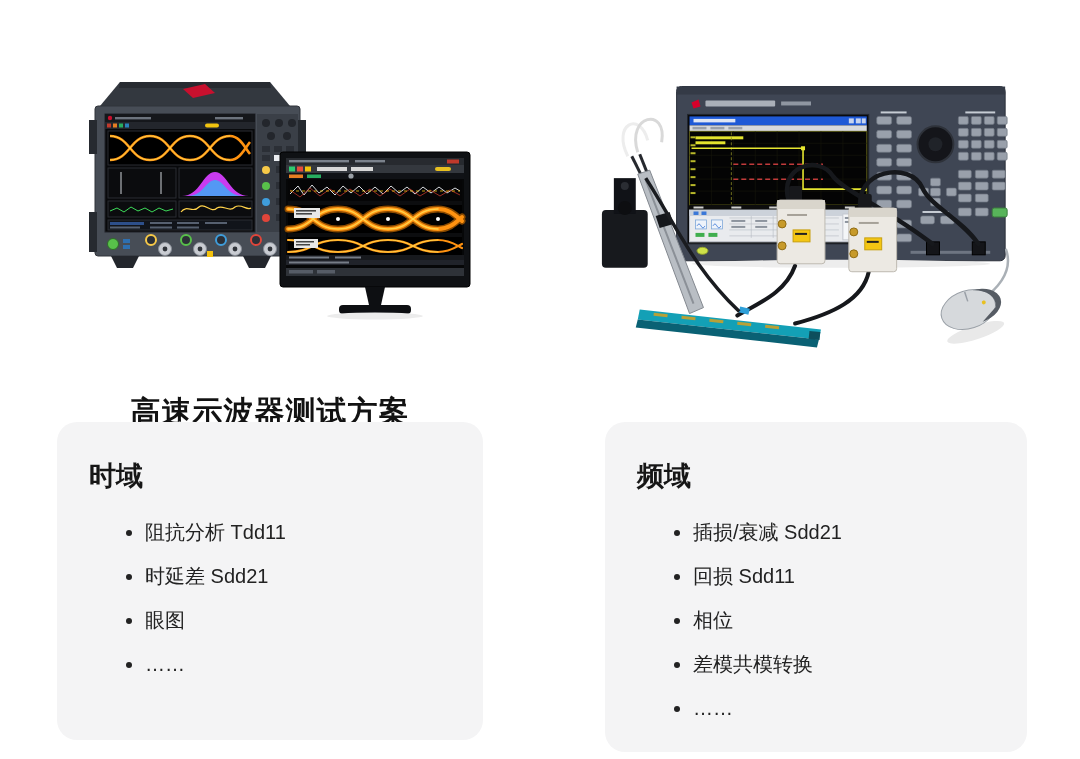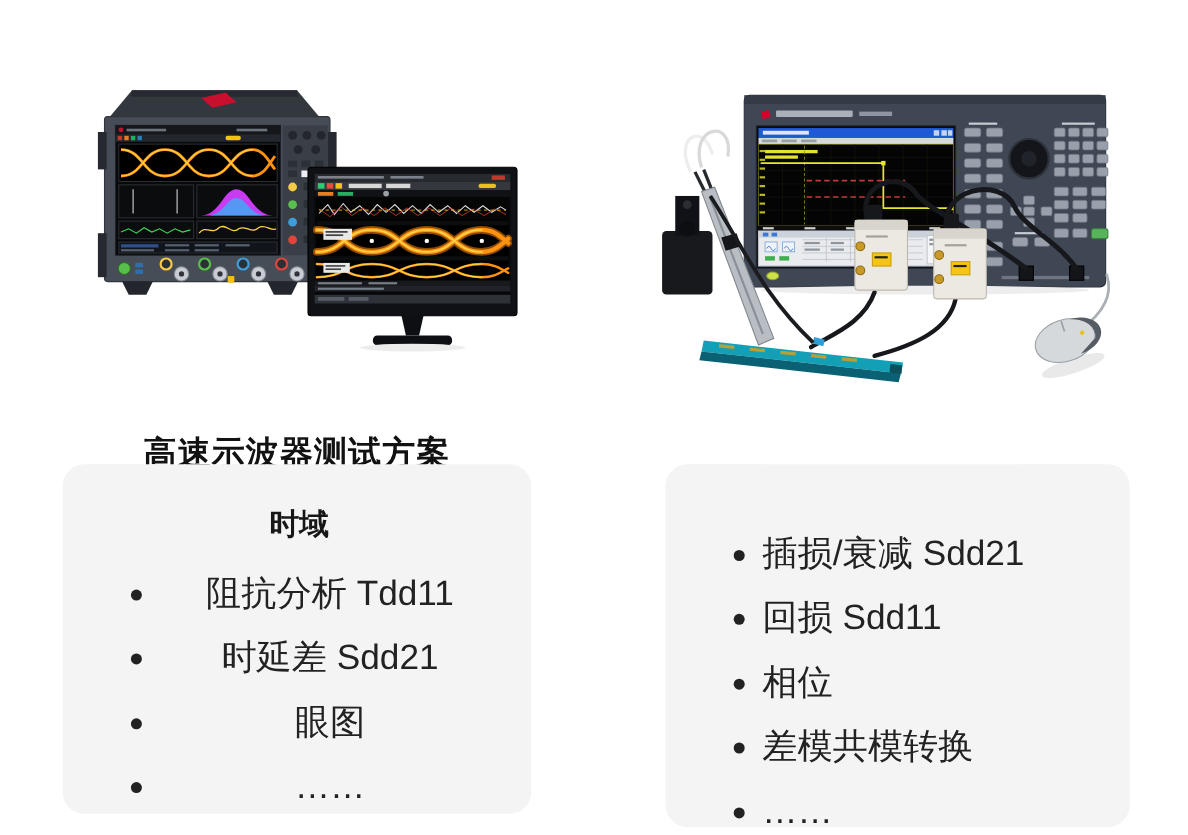--- a/index.html
+++ b/index.html
@@ -11,25 +11,25 @@
   .col-title{
     position:absolute;text-align:center;font-size:30px;font-weight:700;color:#121212;
     letter-spacing:1px;
   }
   .title-left{left:57px;top:327px;width:426px;}
   .title-right{left:605px;top:327px;width:422px;}
   .card{
     position:absolute;background:#f4f4f5;border-radius:20px;box-sizing:border-box;
     padding:36px 28px 0 32px;
   }
-  .card-left{left:57px;top:382px;width:426px;height:318px;text-align:center;}
+  .card-left{left:57px;top:382px;width:426px;height:318px;}
   .card-right{left:605px;top:382px;width:422px;height:330px;}
   .card h3{margin:0;font-size:27px;font-weight:700;color:#161616;}
   .card ul{margin:26px 0 0 0;padding:0 0 0 56px;list-style:disc outside;}
-  .card li{font-size:32px;line-height:1.2;margin-bottom:20px;color:#222;}
+  .card li{font-size:20px;line-height:1.2;margin-bottom:20px;color:#222;}
   svg{display:block;}
 </style>
 </head>
 <body>
 
 <div class="stage">
 
   <div class="figure" style="left:55px;top:22px;width:430px;height:300px;">
     <svg width="430" height="300" viewBox="0 0 430 300">
 
@@ -442,20 +442,21 @@
     <h3>时域</h3>
     <ul>
       <li>阻抗分析 Tdd11</li>
       <li>时延差 Sdd21</li>
       <li>眼图</li>
       <li>……</li>
     </ul>
   </div>
 
   <div class="card card-right">
+    <h3>频域</h3>
     <ul>
       <li>插损/衰减 Sdd21</li>
       <li>回损 Sdd11</li>
       <li>相位</li>
       <li>差模共模转换</li>
       <li>……</li>
     </ul>
   </div>
 
 </div>

